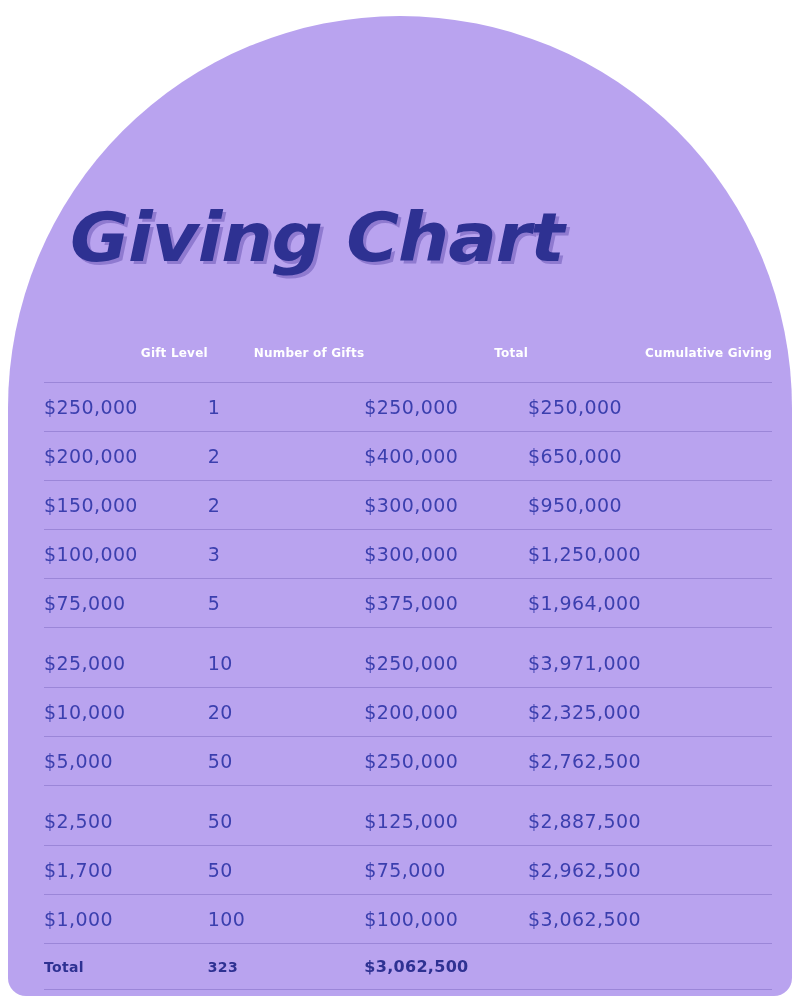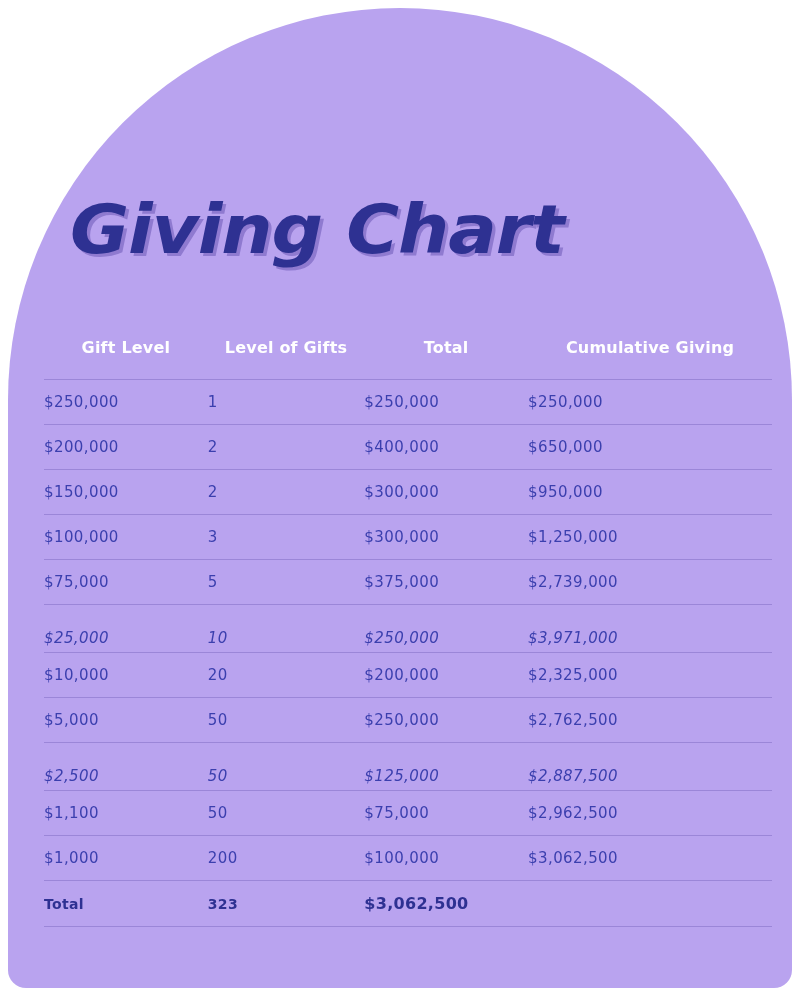--- a/index.html
+++ b/index.html
@@ -16,21 +16,21 @@
   .poster {
     position: relative;
     width: 800px;
     height: 996px;
     background: #ffffff;
   }
   
   .panel {
     position: absolute;
     left: 8px;
-    top: 8px;
+    top: 16px;
     width: 784px;
     height: 980px;
     background: #b9a3ef;
     border-radius: 392px 392px 18px 18px;
     overflow: hidden;
   }
   .title {
     position: absolute;
     left: 62px;
     top: 182px;
@@ -50,41 +50,40 @@
     left: 36px;
     top: 326px;
     width: 728px;
   }
   table.giving {
     width: 100%;
     border-collapse: collapse;
     table-layout: fixed;
   }
   table.giving th {
-    text-align: center;
+    text-align: right;
     color: #ffffff;
     font-family: "DejaVu Sans", sans-serif;
     font-weight: 700;
-    font-size: 16px;
+    font-size: 12px;
     padding: 4px 0 22px 0;
     letter-spacing: 0.2px;
   }
   table.giving td {
     color: #3b3fae;
     font-family: "DejaVu Sans", sans-serif;
-    font-size: 15px;
+    font-size: 19px;
     font-weight: 500;
     letter-spacing: 0.4px;
     border-top: 1px solid #9b86d8;
     padding: 13px 0 13px 0;
     height: 18px;
   }
   table.giving tr.tall td {
-    padding: 24px 0 5px 0;
-    font-style: italic;
+    padding: 24px 0 13px 0;
   }
   table.giving tr.total td {
     font-weight: 700;
     color: #2e3192;
     font-size: 14px;
     letter-spacing: 0.3px;
   }
   table.giving tr.total td.money {
     font-size: 16px;
   }
@@ -110,21 +109,21 @@
       <table class="giving">
         <colgroup>
           <col class="c1">
             <col class="c2">
             <col class="c3">
             <col class="c4">
         </colgroup>
         <thead>
           <tr>
             <th class="cell-pad">Gift Level</th>
-            <th>Level of Gifts</th>
+            <th>Number of Gifts</th>
             <th>Total</th>
             <th>Cumulative Giving</th>
           </tr>
         </thead>
         <tbody>
           <tr>
             <td class="cell-pad">$250,000</td>
             <td>1</td>
             <td>$250,000</td>
             <td>$250,000</td>
@@ -144,21 +143,21 @@
           <tr>
             <td class="cell-pad">$100,000</td>
             <td>3</td>
             <td>$300,000</td>
             <td>$1,250,000</td>
           </tr>
           <tr>
             <td class="cell-pad">$75,000</td>
             <td>5</td>
             <td>$375,000</td>
-            <td>$2,739,000</td>
+            <td>$1,964,000</td>
           </tr>
           <tr class="tall">
             <td class="cell-pad">$25,000</td>
             <td>10</td>
             <td>$250,000</td>
             <td>$3,971,000</td>
           </tr>
           <tr>
             <td class="cell-pad">$10,000</td>
             <td>20</td>
@@ -171,28 +170,28 @@
             <td>$250,000</td>
             <td>$2,762,500</td>
           </tr>
           <tr class="tall">
             <td class="cell-pad">$2,500</td>
             <td>50</td>
             <td>$125,000</td>
             <td>$2,887,500</td>
           </tr>
           <tr>
-            <td class="cell-pad">$1,100</td>
+            <td class="cell-pad">$1,700</td>
             <td>50</td>
             <td>$75,000</td>
             <td>$2,962,500</td>
           </tr>
           <tr>
             <td class="cell-pad">$1,000</td>
-            <td>200</td>
+            <td>100</td>
             <td>$100,000</td>
             <td>$3,062,500</td>
           </tr>
           <tr class="total last-rule">
             <td class="cell-pad">Total</td>
             <td>323</td>
             <td class="money">$3,062,500</td>
             <td></td>
           </tr>
         </tbody>

